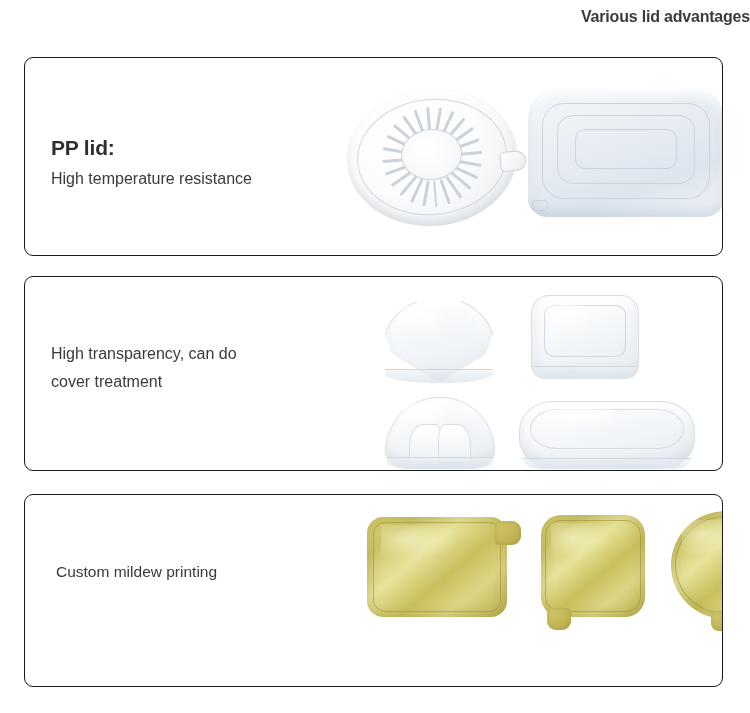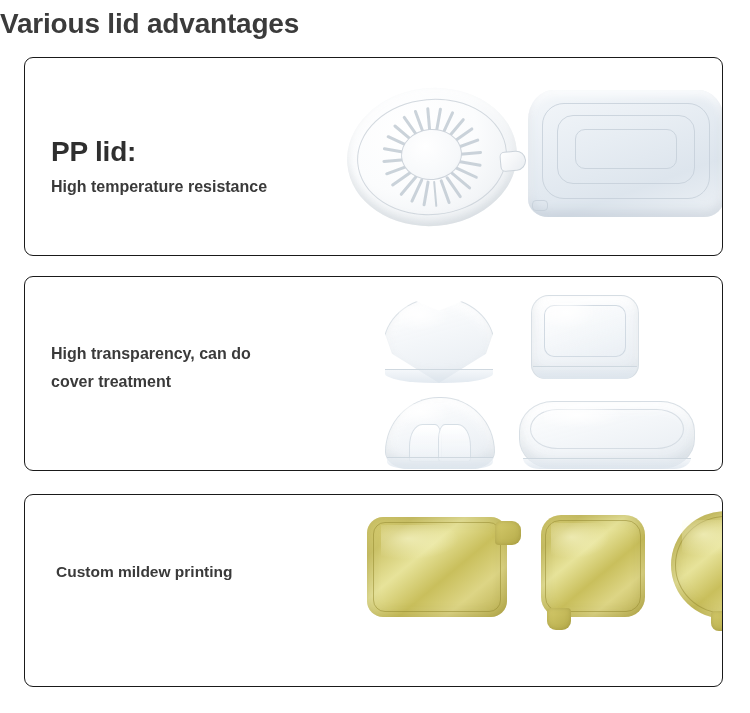--- a/index.html
+++ b/index.html
@@ -18,22 +18,22 @@
     height: 713px;
     background: #ffffff;
   }
 
   
   .page-title {
     position: absolute;
     left: 0;
     top: 8px;
     width: 750px;
-    text-align: left;
-    font-size: 28px;
+    text-align: right;
+    font-size: 16px;
     font-weight: bold;
     color: #3b3b3b;
     letter-spacing: -0.2px;
   }
 
   
   .card {
     position: absolute;
     left: 24px;
     width: 699px;
@@ -50,33 +50,33 @@
     position: absolute;
     left: 26px;
     width: 300px;
     color: #333333;
   }
   #card-0 .card-text { top: 78px; }
   #card-1 .card-text { top: 58px; }
   #card-2 .card-text { top: 50px; }
 
   .card-heading {
-    font-size: 28px;
+    font-size: 21px;
     font-weight: bold;
     color: #2f2f2f;
     line-height: 1.16;
     letter-spacing: -0.2px;
     white-space: pre-line;
   }
   #card-2 .card-heading { font-size: 21.5px; }
 
   .card-desc {
     margin-top: 5px;
     font-size: 16px;
-    font-weight: bold;
+    font-weight: normal;
     color: #3a3a3a;
     line-height: 1.72;
     white-space: pre-line;
   }
   #card-2 .card-desc { margin-top: 14px; padding-left: 5px; font-size: 15.5px; }
 
   .card-figures {
     position: absolute;
     top: 0;
     left: 320px;

